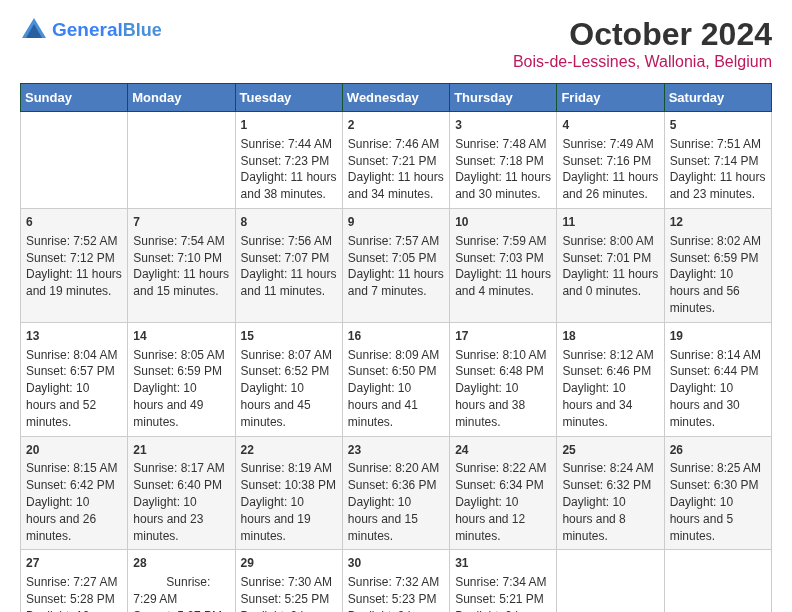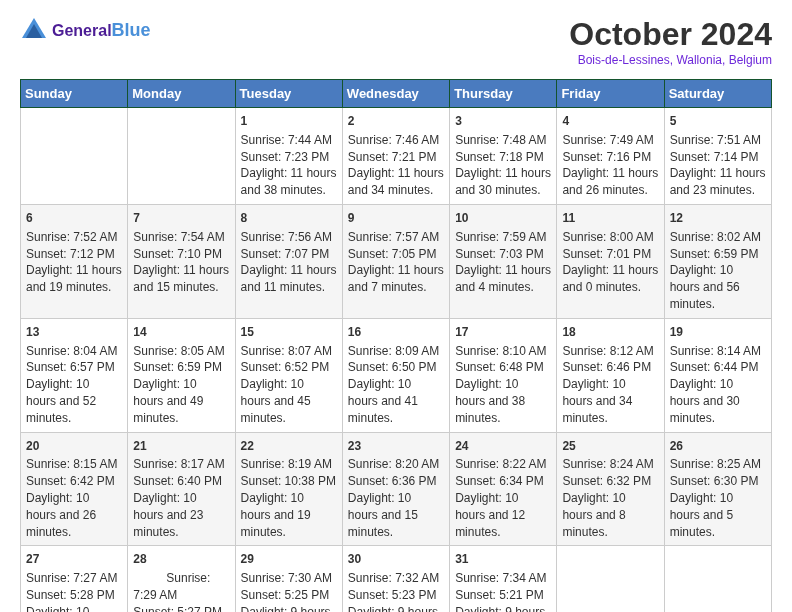--- a/index.html
+++ b/index.html
@@ -15,44 +15,44 @@
       justify-content: space-between;
       align-items: flex-start;
       margin-bottom: 12px;
     }
     .logo {
       display: flex;
       align-items: center;
       gap: 4px;
     }
     .logo-text-general {
-      font-size: 16px;
-      font-weight: bold;
-      color: #4c1d95;
+      font-size: 19px;
+      font-weight: bold;
+      color: #3b82f6;
     }
     .logo-text-blue {
       font-size: 18px;
       font-weight: bold;
       color: #4a90d9;
     }
     .logo-icon {
       width: 28px;
       height: 28px;
     }
     .title-area {
       text-align: right;
     }
     .month-title {
       font-size: 32px;
       font-weight: bold;
       color: #333;
     }
     .location-subtitle {
-      font-size: 12px;
-      color: #6d28d9;
+      font-size: 16px;
+      color: #be185d;
     }
     .calendar-table {
       width: 100%;
       border-collapse: collapse;
       font-size: 11px;
     }
     .calendar-table thead tr {
       background-color: #4a7bbf;
     }
     .calendar-table thead th {

